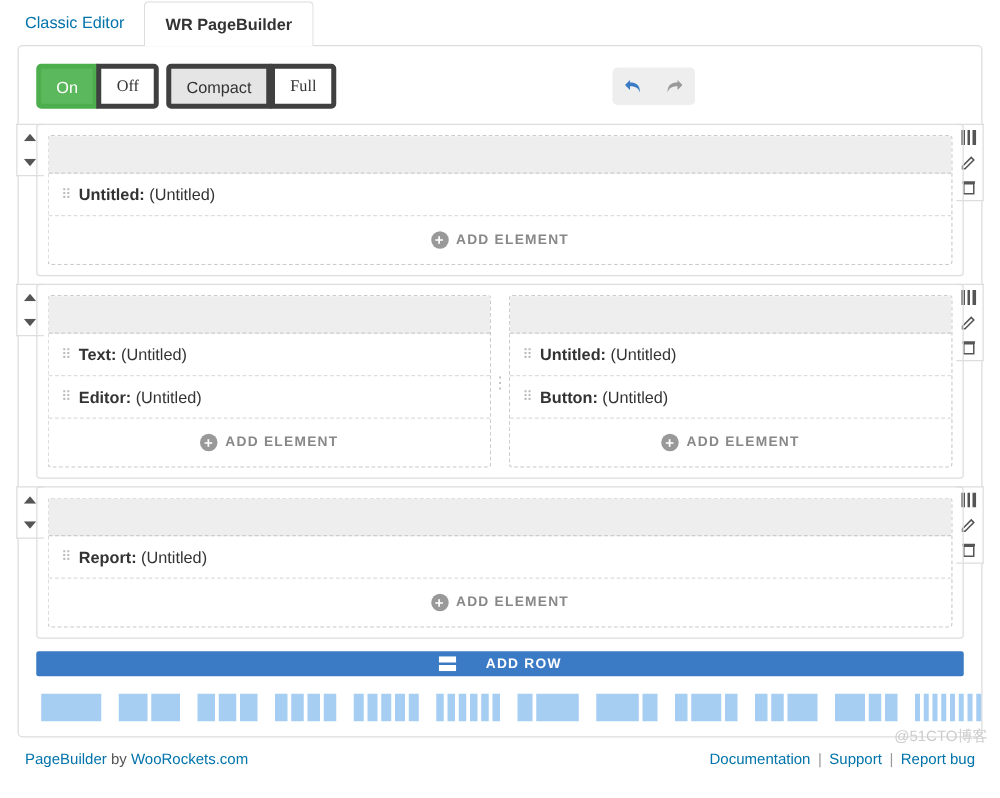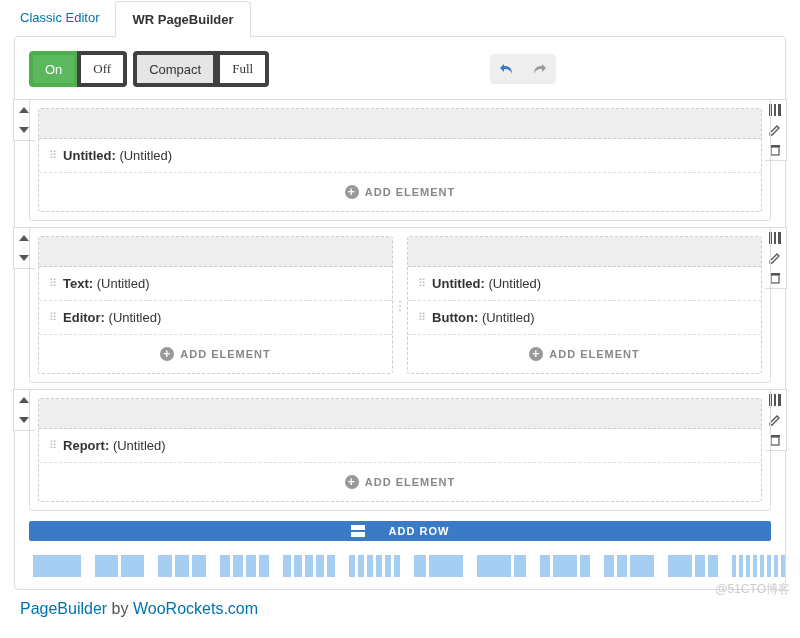--- a/index.html
+++ b/index.html
@@ -32,21 +32,21 @@
 .col-divider { width: 6px; display: flex; align-items: center; justify-content: center; color: #bbb; cursor: col-resize; margin: 0 -4px; }
 .item { padding: 9px 10px; border-bottom: 1px dashed #ddd; display: flex; align-items: center; gap: 8px; }
 .drag-dots { color: #bbb; font-size: 11px; letter-spacing: -2px; }
 .item-label b { font-weight: bold; }
 .add-element { display: flex; align-items: center; justify-content: center; padding: 12px; color: #888; font-weight: bold; font-size: 11px; letter-spacing: 1px; cursor: pointer; gap: 6px; }
 .plus-circle { width: 14px; height: 14px; border-radius: 50%; background: #999; color: #fff; display: flex; align-items: center; justify-content: center; font-size: 12px; font-weight: bold; line-height: 1; }
 .add-row { background: #3b7ac5; color: #fff; margin: 10px 6px 8px 6px; padding: 4px; text-align: right; font-weight: bold; font-size: 11px; letter-spacing: 1px; display: flex; align-items: center; justify-content: center; gap: 24px; cursor: pointer; border-radius: 2px; }
 .layouts { display: flex; gap: 14px; padding: 6px 10px 4px 10px; align-items: center; justify-content: space-between; }
 .layout { display: flex; gap: 3px; cursor: pointer; }
 .layout span { background: #a6cdf2; height: 22px; }
-.footer { display: flex; padding: 10px 20px; font-size: 16px; color: #555; }
+.footer { display: flex; padding: 10px 20px; font-size: 12px; color: #555; }
 .footer a { color: #0073aa; text-decoration: none; }
 .footer .sep { margin: 0 6px; color: #999; }
 .watermark { position: absolute; right: 10px; bottom: 40px; color: #ccc; font-size: 12px; }
 svg { display: block; }
 </style>
 </head>
 <body>
 
 <div class="tabs">
   <div class="tab">Classic Editor</div>
@@ -321,15 +321,18 @@
       </div>
     </div>
 
 </div>
 
 <div class="footer">
   <div>
     <a href="#">PageBuilder</a><span> by </span><a href="#">WooRockets.com</a>
   </div>
   <div class="flex-spacer"></div>
+  <div>
+    <a href="#">Documentation</a><span class="sep">|</span><a href="#">Support</a><span class="sep">|</span><a href="#">Report bug</a>
+  </div>
 </div>
 
 <div class="watermark">@51CTO博客</div>
 
 </body></html>

